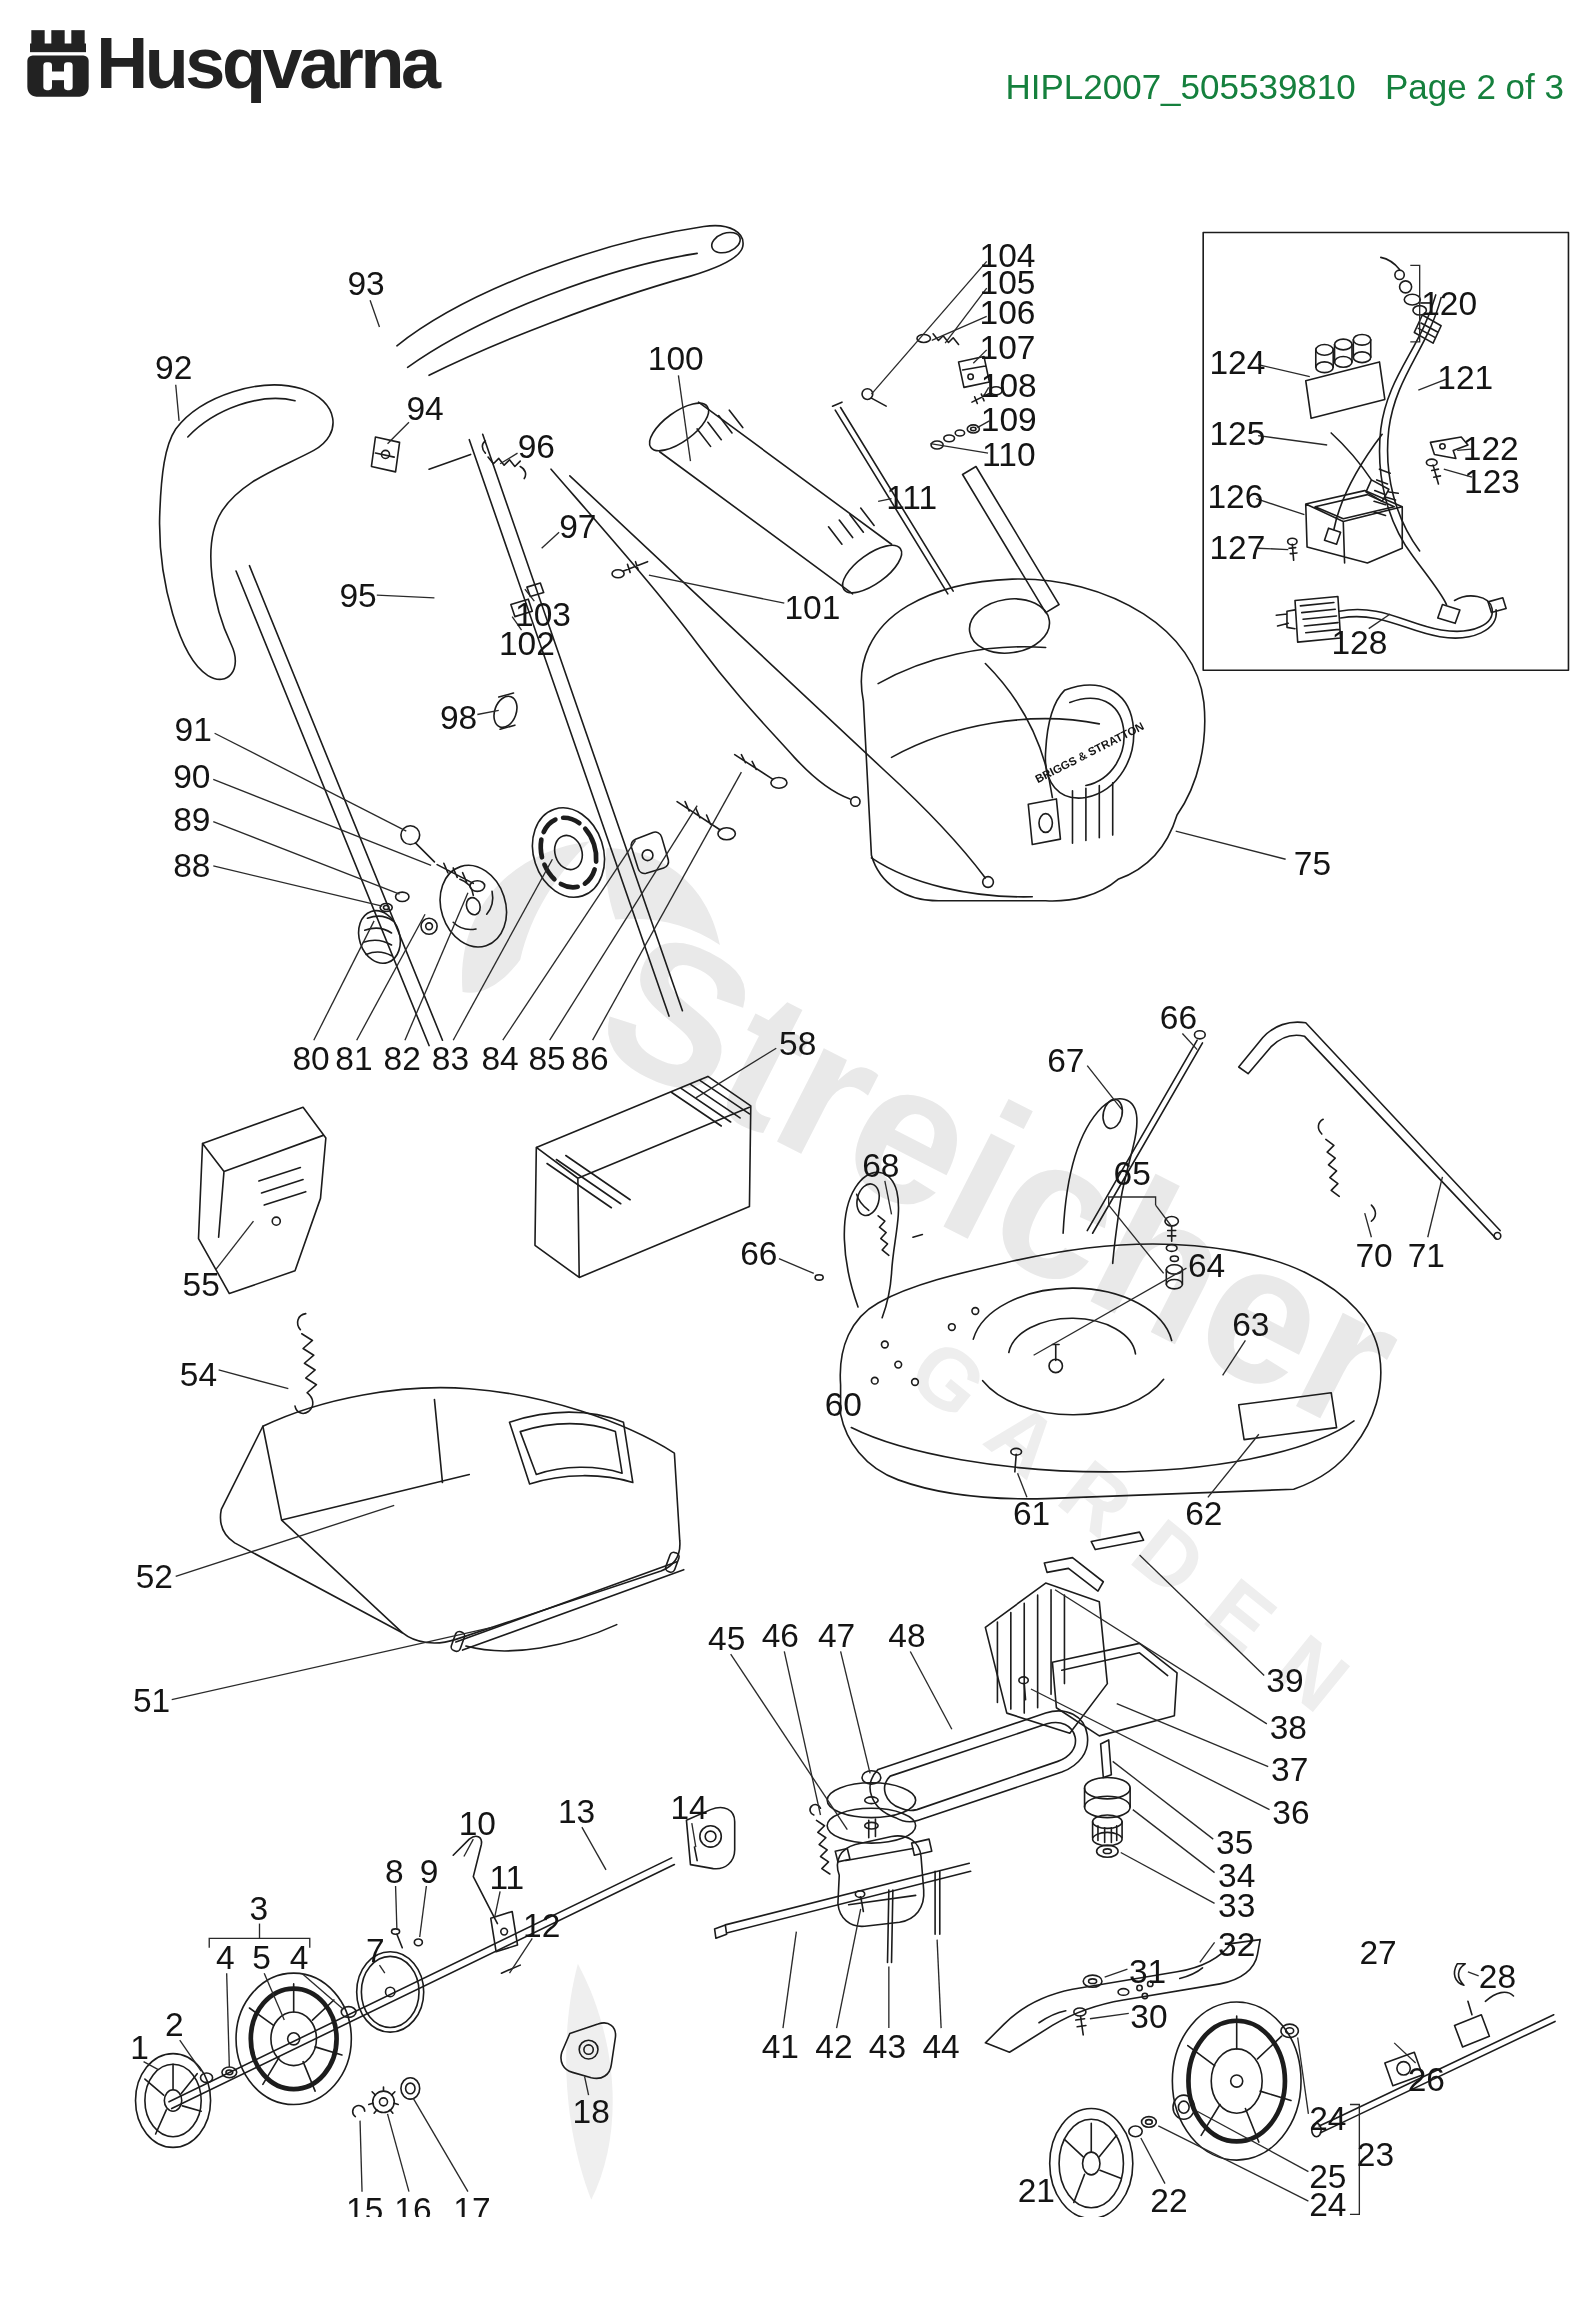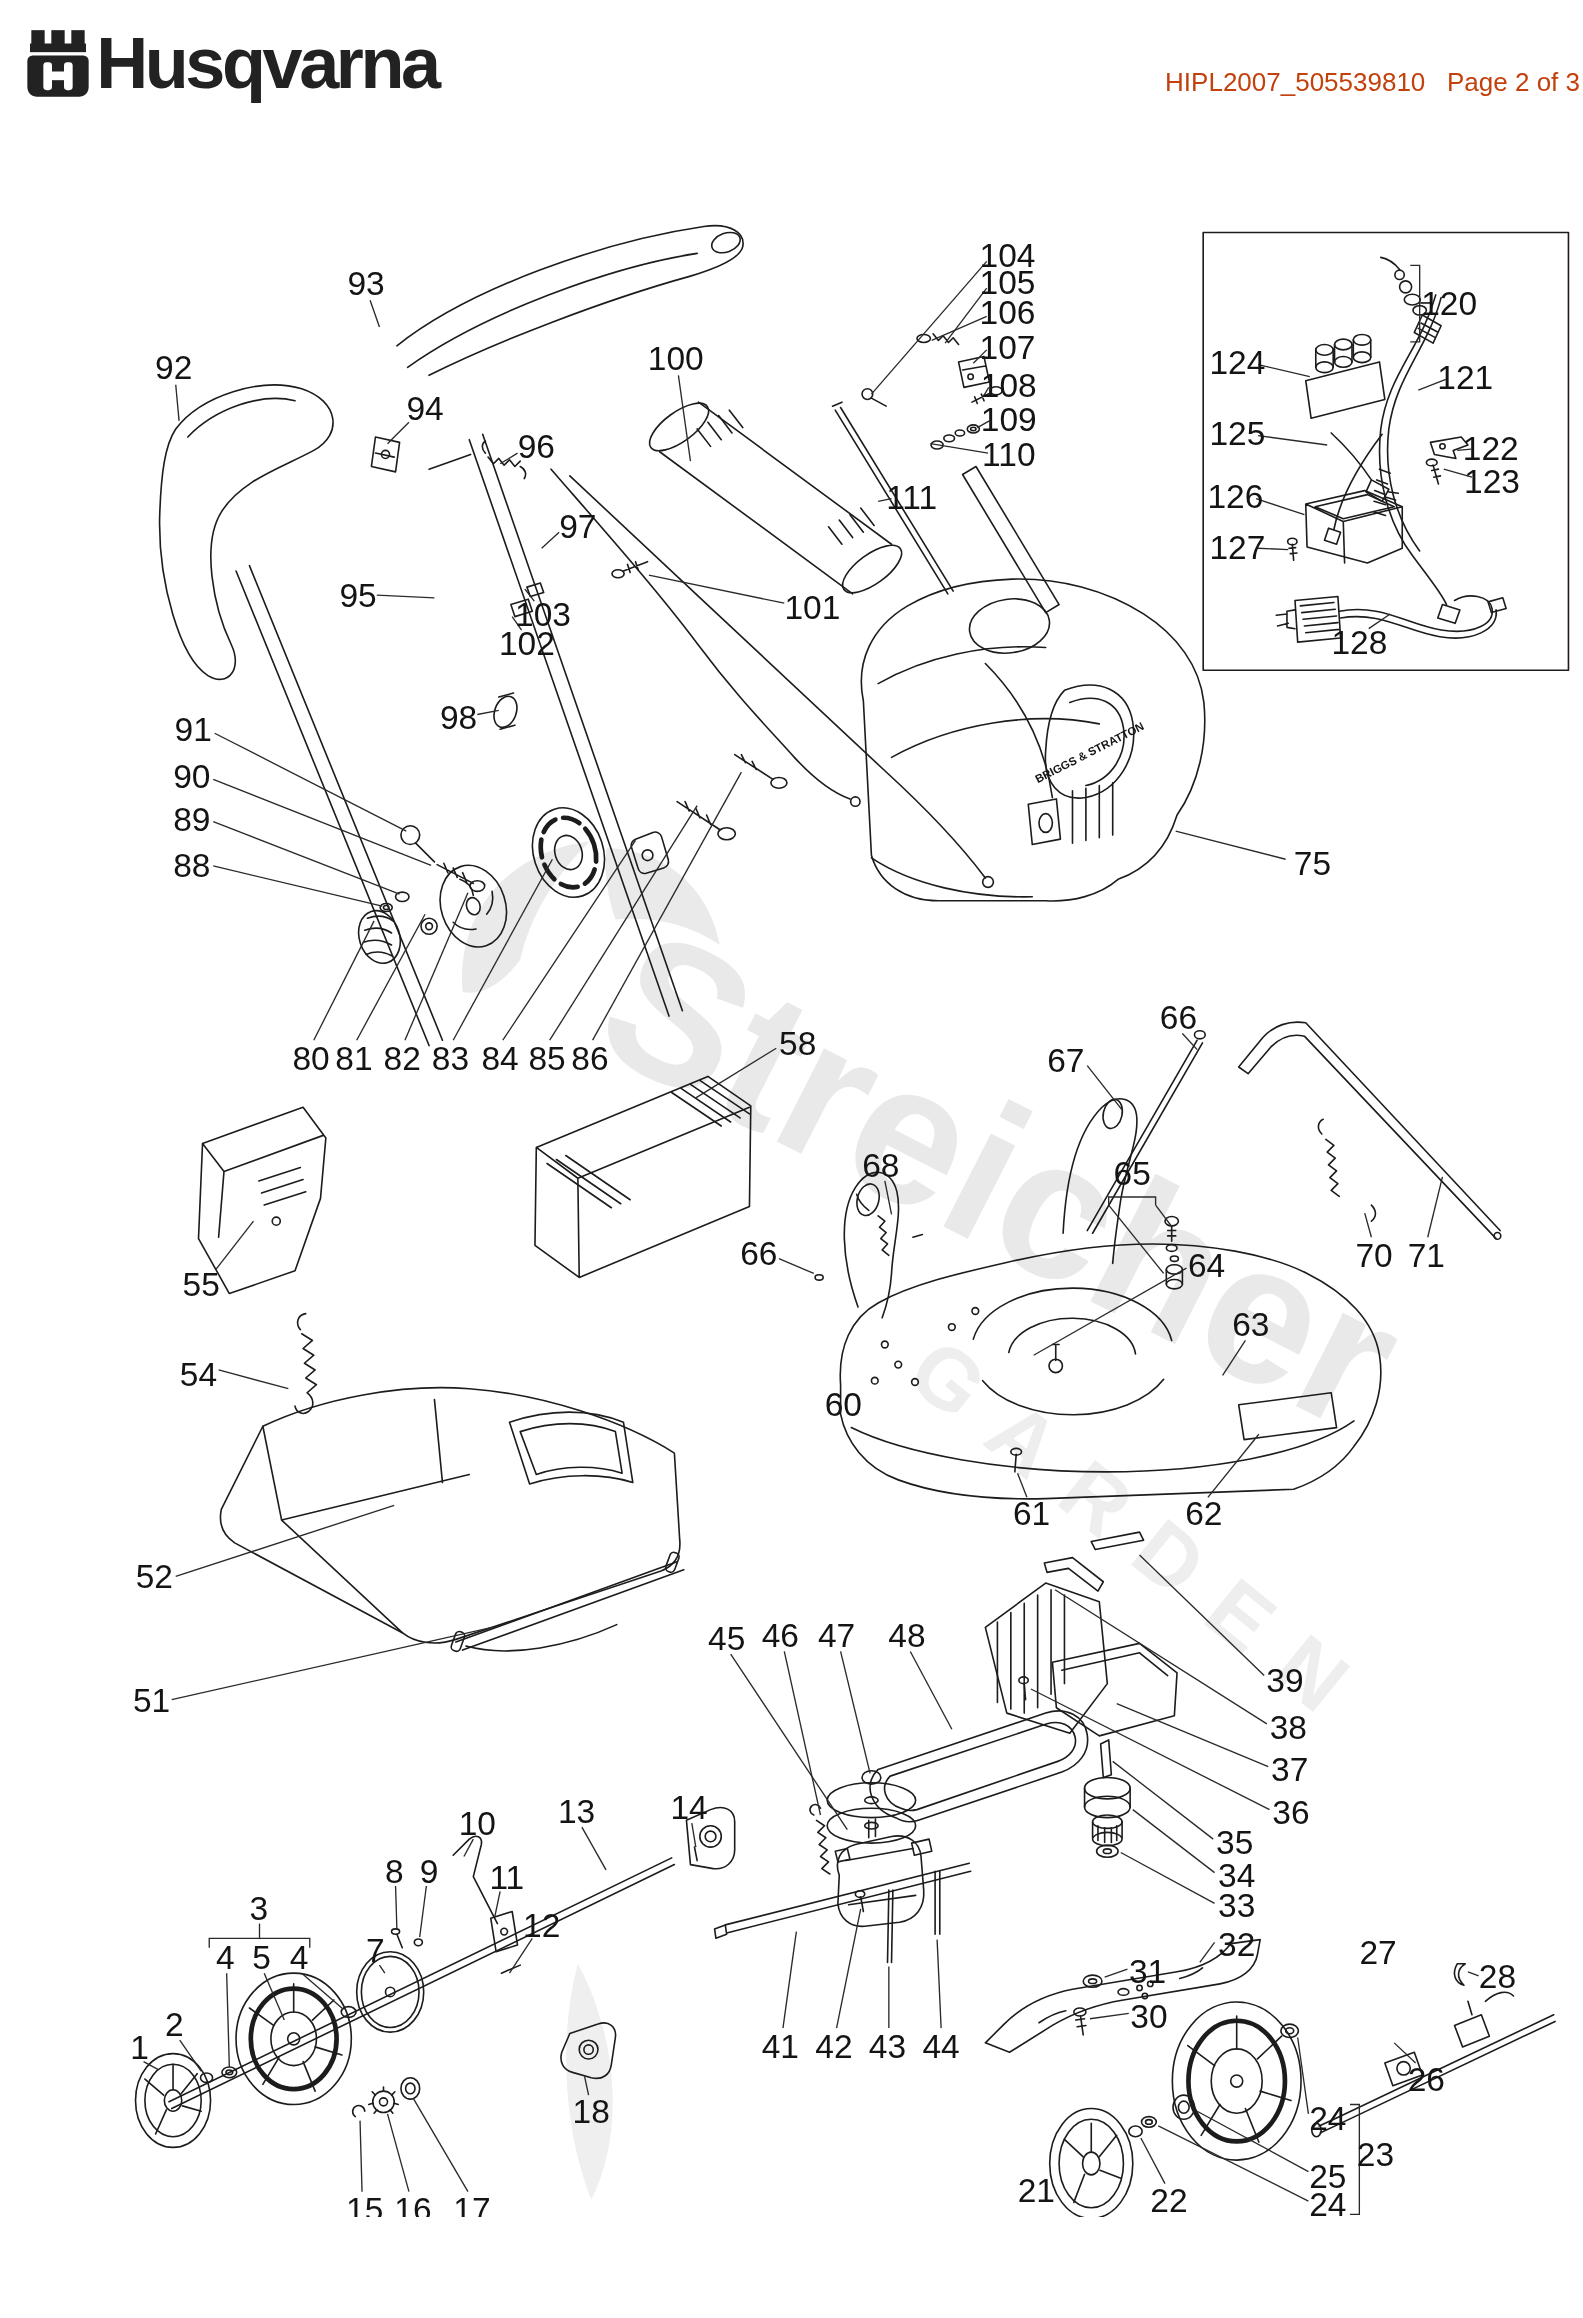--- a/index.html
+++ b/index.html
@@ -1,19 +1,19 @@
 <!DOCTYPE html>
 <html style="font-size:10.7px"><head>
 <meta charset="utf-8">
 <style>
   html,body{margin:0;padding:0;background:#fff;}
   .page{position:relative;width:1584px;height:2217px;background:#fff;overflow:hidden;
         font-family:"Liberation Sans","DejaVu Sans",sans-serif;color:#1c1c1c;}
-  .hdr-title{position:absolute;top:67px;right:4px;font-size:26px;letter-spacing:0px;
-             color:#c2410c;white-space:pre;}
+  .hdr-title{position:absolute;top:67px;right:20px;font-size:35px;letter-spacing:0px;
+             color:#15803d;white-space:pre;}
   .brand{position:absolute;top:27px;left:25.5px;display:flex;align-items:center;gap:6.7px;}
   .brand-word{font-size:72px;font-weight:700;letter-spacing:-3.4px;color:#222;line-height:1;}
   svg text.plabel{font-family:"Liberation Sans","DejaVu Sans",sans-serif;fill:#141414;}
   .lw{stroke:#1c1c1c;fill:none;stroke-width:2.4;stroke-linecap:round;stroke-linejoin:round;}
   .lwb{stroke:#1c1c1c;fill:none;stroke-width:7;stroke-linecap:round;}
   .ldr{stroke:#2a2a2a;fill:none;stroke-width:2;}
   .wm{font-family:"Liberation Sans","DejaVu Sans",sans-serif;font-weight:700;}
 </style>
 </head>
 <body>

